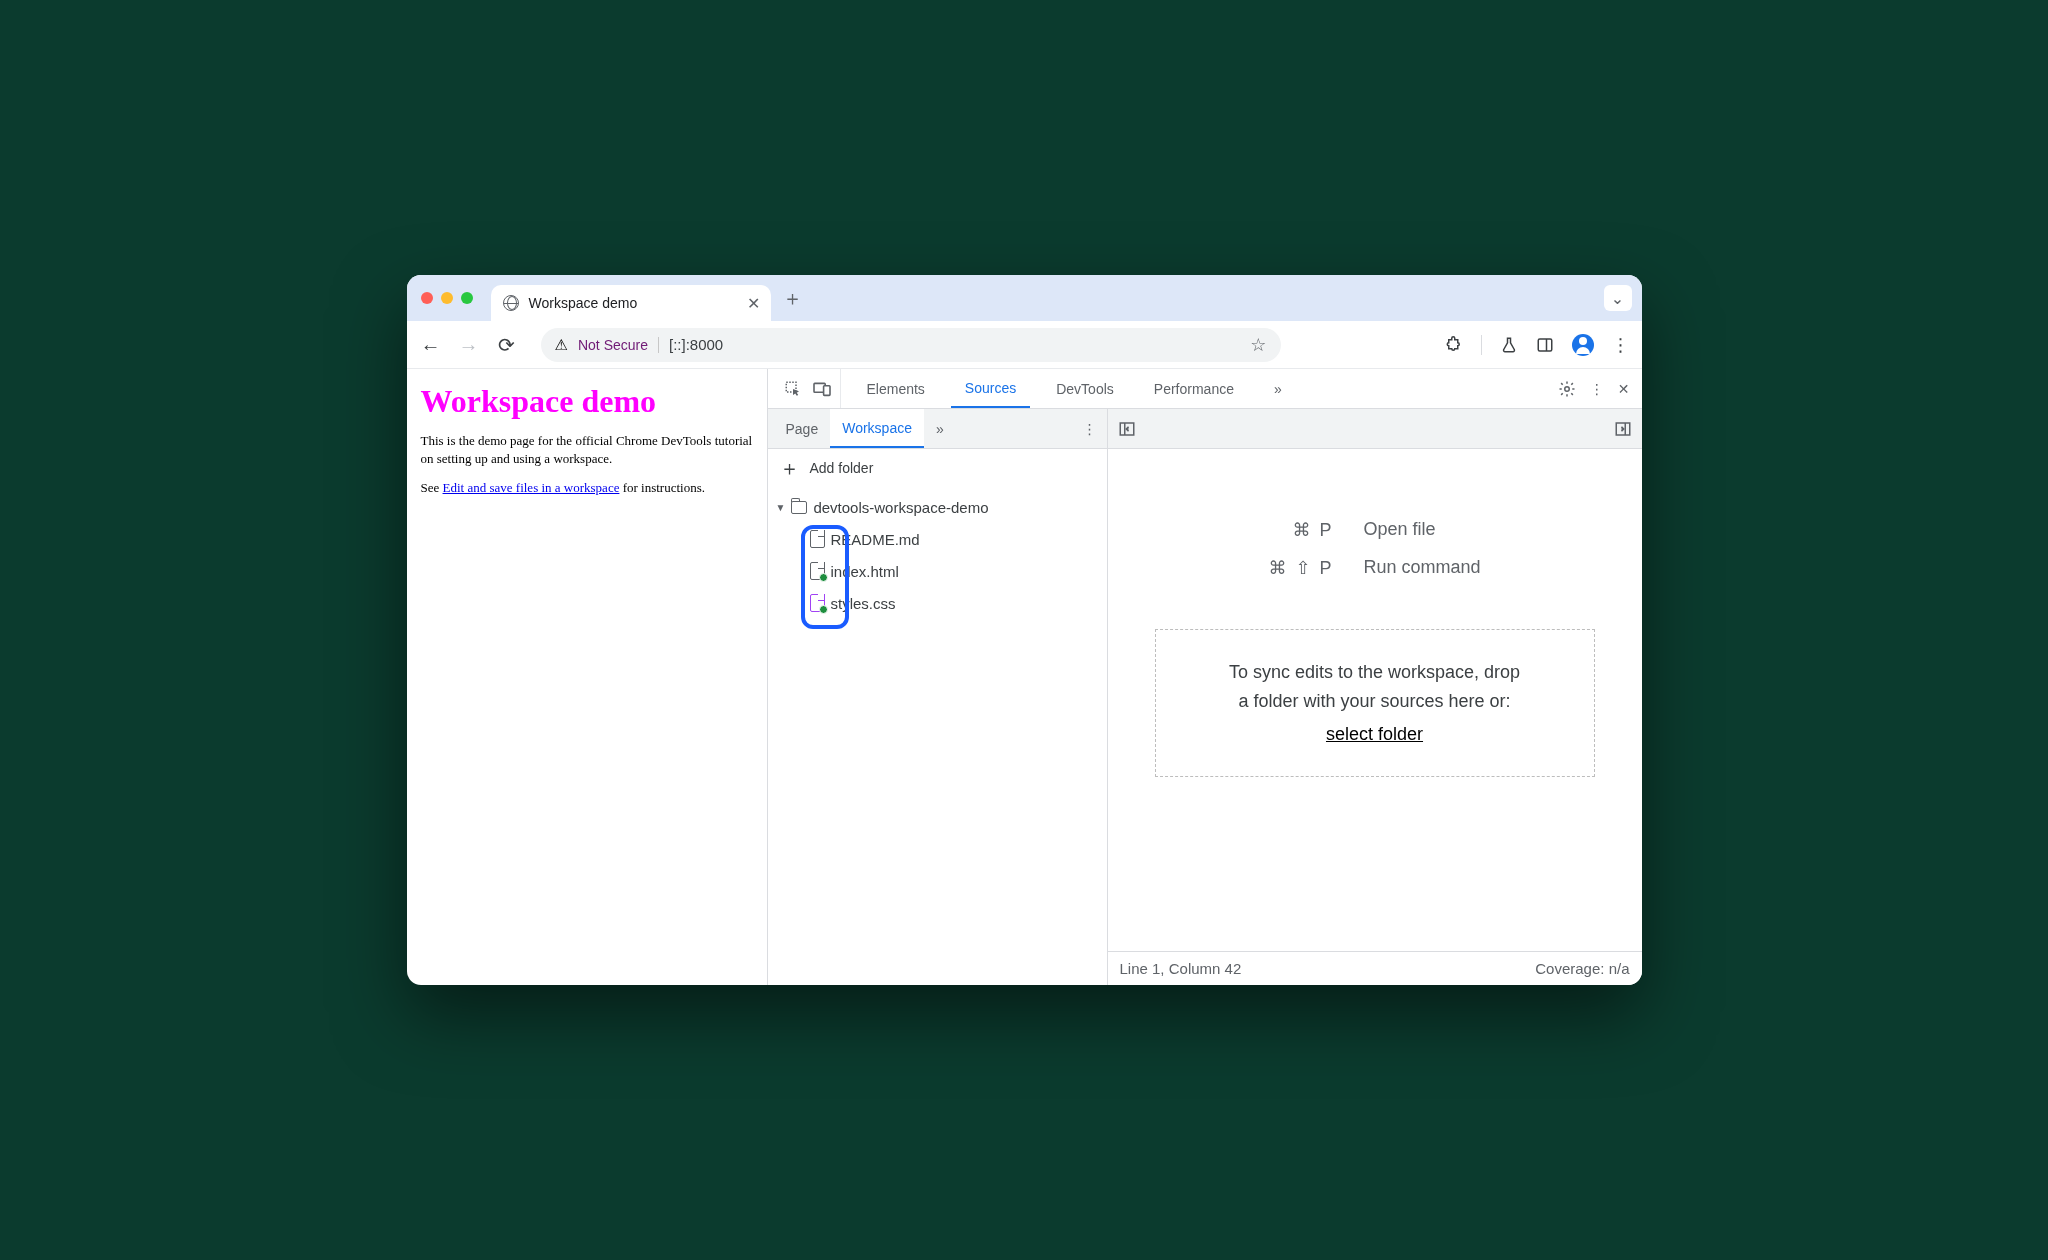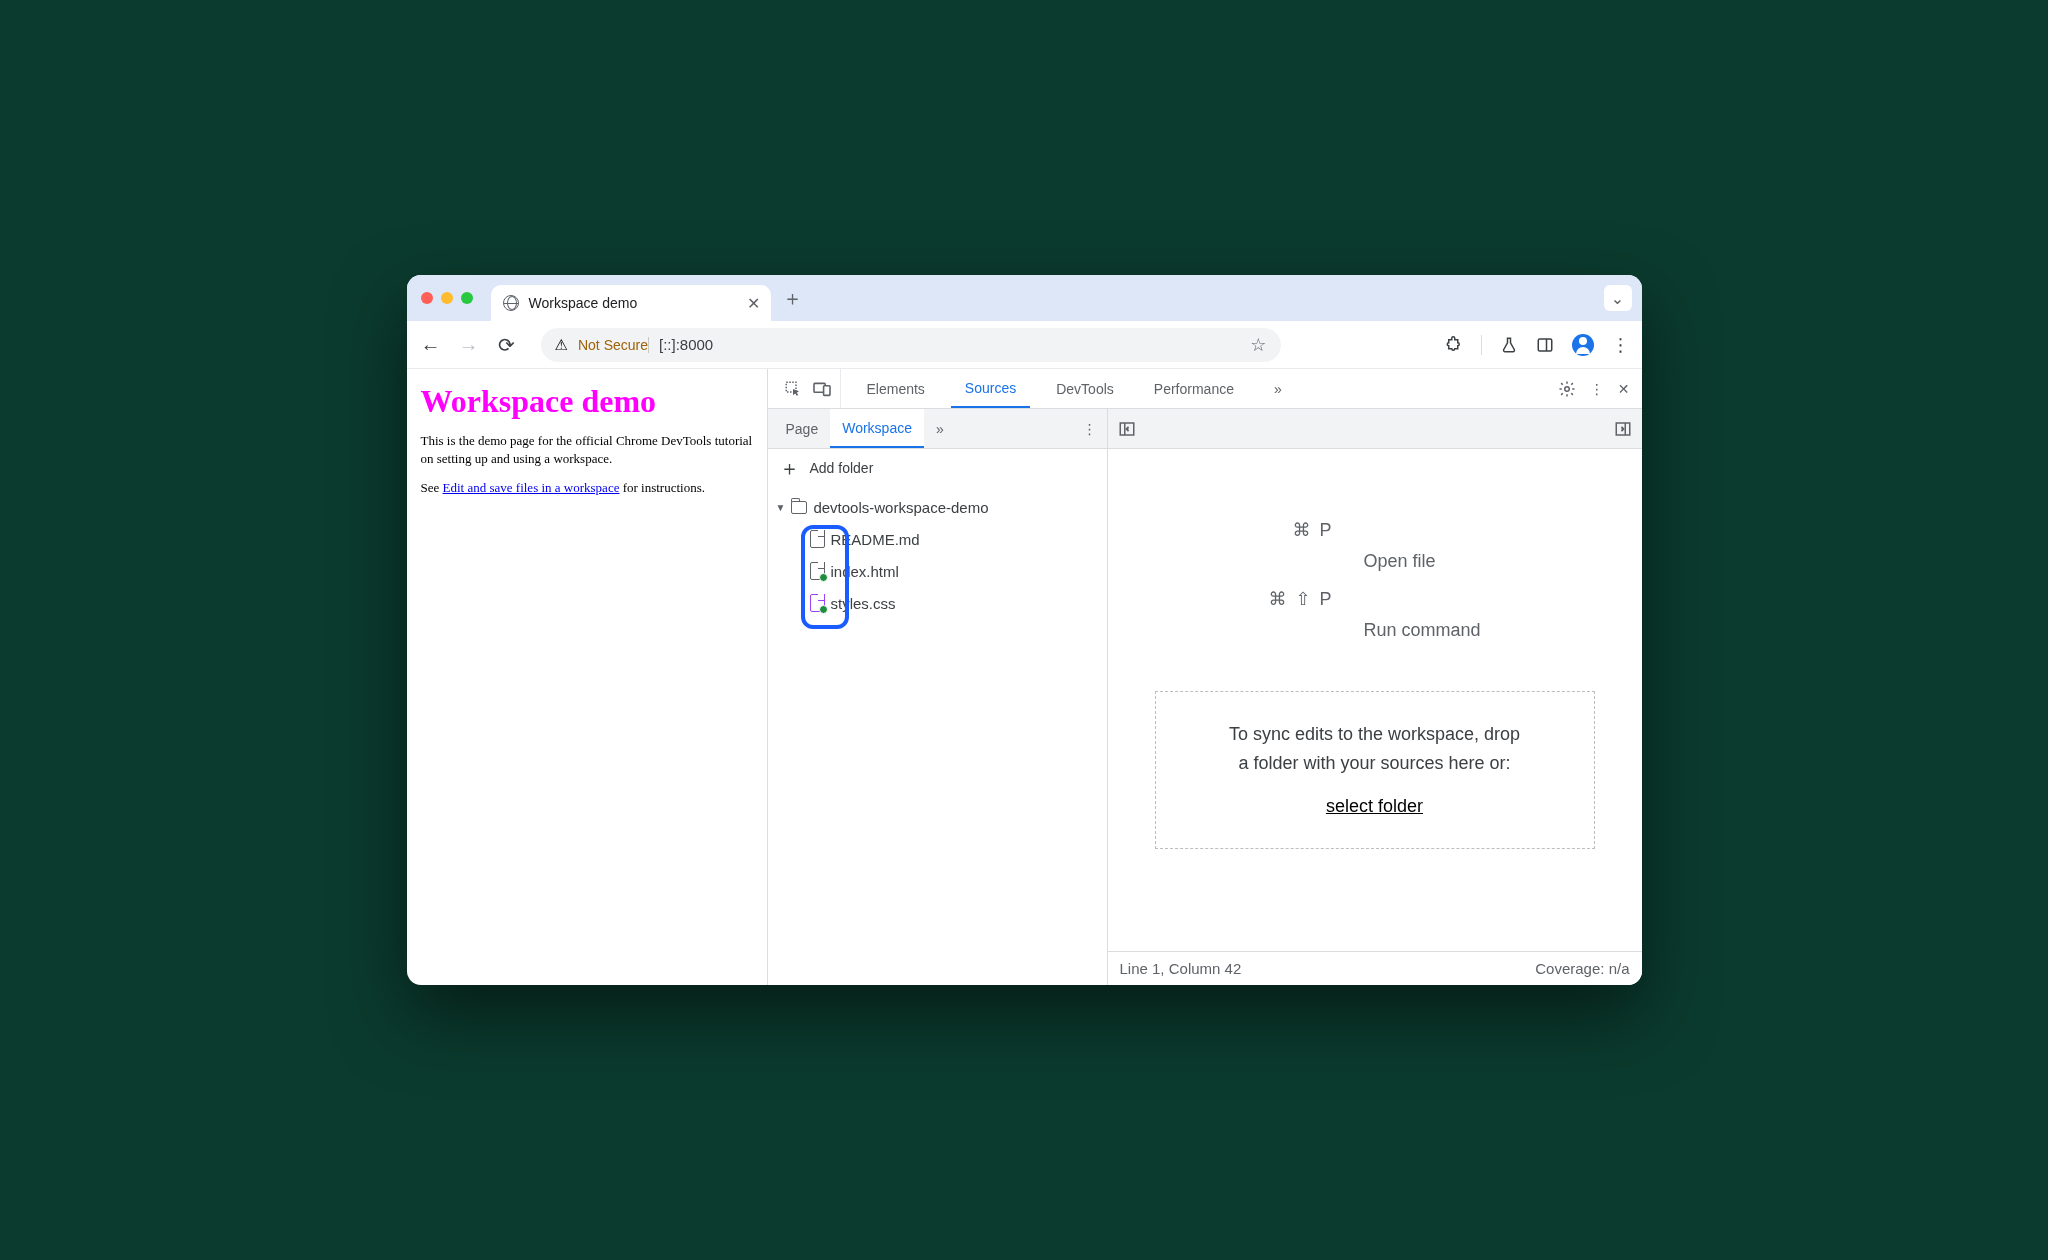--- a/index.html
+++ b/index.html
@@ -18,21 +18,21 @@
   .x-icon { position:absolute; right:10px; font-size: 16px; color:#5f6368; cursor:pointer;}
   .plus-tab { width:28px; height:28px; display:flex;align-items:center;justify-content:center;font-size:20px;color:#5f6368;cursor:pointer;}
   .spacer { flex:1; }
   .caret-btn { width:28px;height:26px;background:#fff;border-radius:6px;display:flex;align-items:center;justify-content:center;color:#5f6368;}
   
   .toolbar { height: 48px; background:#fff; border-bottom:1px solid #e8eaed; display:flex; align-items:center; padding: 0 12px; gap:14px;}
   .nav-icon { width:24px; text-align:center; font-size:20px; color:#3c4043; cursor:pointer;}
   .nav-icon.dim { color:#bdc1c6;}
   .omnibox { flex:0 0 auto; margin-left:8px; background:#f1f3f4; border-radius:20px; height:34px; display:flex; align-items:center; padding:0 14px; gap:10px; width: 740px;}
   .warn { font-size:15px;}
-  .notsecure { font-size:14px; color:#a16207; border-right:1px solid #c7c7c7; }
+  .notsecure { font-size:14px; color:#701a75; border-right:1px solid #c7c7c7; padding-right:10px;}
   .url { font-size:15px; color:#3c4043; }
   .omni-end { margin-left:auto; font-size:18px; color:#5f6368;}
   .tb-icons { margin-left:auto; display:flex; gap:18px; align-items:center; color:#3c4043;}
   .tb-icon { font-size:18px; cursor:pointer;}
   .divider{width:1px;height:20px;background:#dadce0;}
   .avatar-icon { width:22px;height:22px;background:#1a73e8;border-radius:50%;position:relative;}
   .avatar-icon::before{content:"";position:absolute;width:8px;height:8px;background:#fff;border-radius:50%;top:3px;left:7px;}
   .avatar-icon::after{content:"";position:absolute;width:14px;height:7px;background:#fff;border-radius:7px 7px 0 0;bottom:2px;left:4px;}
   
   .content { flex:1; display:flex; overflow:hidden;}
@@ -71,21 +71,21 @@
   .file-wrap .gdot { position:absolute; width:9px;height:9px;background:#1e8e3e;border-radius:50%;border:1.5px solid #fff; bottom:-2px; right:-3px;}
   .highlight-ring { position:absolute; border:4px solid #1a5cff; border-radius:12px; pointer-events:none;}
   
   .src-right { flex:1; display:flex; flex-direction:column;}
   .src-toolbar { height:40px; background:#f1f3f4; border-bottom:1px solid #dadce0; display:flex; align-items:center; padding:0 10px;}
   .collapse-icon { font-size:16px; color:#5f6368; cursor:pointer;}
   .src-toolbar .right { margin-left:auto;}
   .src-main { flex:1; display:flex; flex-direction:column; align-items:center; justify-content:flex-start; padding-top:70px; position:relative;}
   .shortcuts { display:grid; grid-template-columns:auto auto; gap:16px 30px; color:#5f6368; font-size:18px; margin-bottom:50px;}
   .kb { text-align:right; letter-spacing:2px;}
-  .lbl { text-align:left;margin-top:32px;}
+  .lbl { text-align:left;}
   .dropzone { border:1.5px dashed #bdbdbd; width:440px; padding:28px 26px; text-align:center; color:#3c4043; font-size:18px; line-height:1.6;}
   .dropzone a { color:#000; text-decoration:underline; cursor:pointer;}
   .statusbar { height:34px; border-top:1px solid #dadce0; display:flex; align-items:center; padding:0 12px; color:#5f6368; font-size:15px;}
   .statusbar .r{ margin-left:auto;}
   svg { display:block;}
 </style>
 </head>
 <body>
 
 <div class="window">
@@ -245,21 +245,21 @@
           <div class="src-main">
             <div class="shortcuts">
               <div class="kb">⌘ P</div>
               <div class="lbl">Open file</div>
               <div class="kb">⌘ ⇧ P</div>
               <div class="lbl">Run command</div>
             </div>
             <div class="dropzone">
               <div>To sync edits to the workspace, drop</div>
               <div>a folder with your sources here or:</div>
-              <div style="margin-top:14px;"><a>select folder</a></div>
+              <div style="margin-top:4px;"><a>select folder</a></div>
             </div>
           </div>
           <div class="statusbar">
             <span>Line 1, Column 42</span>
             <span class="r">Coverage: n/a</span>
           </div>
         </div>
       </div>
     </div>
   </div>

